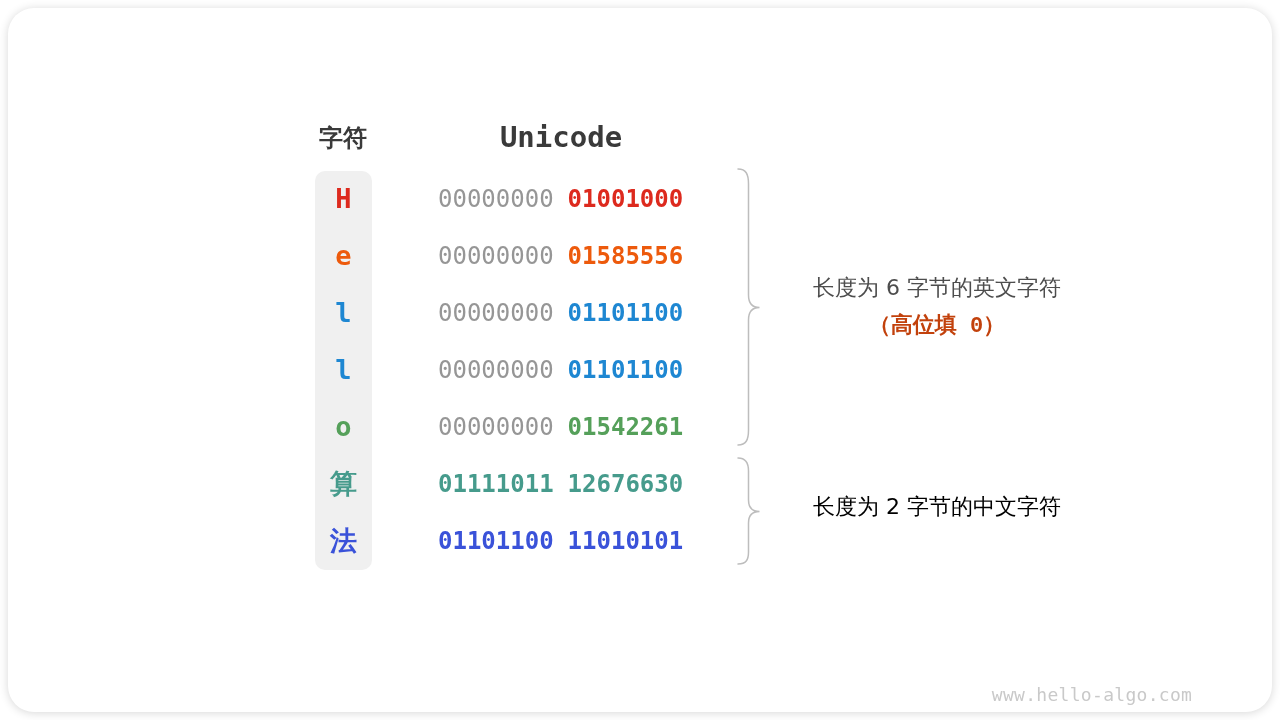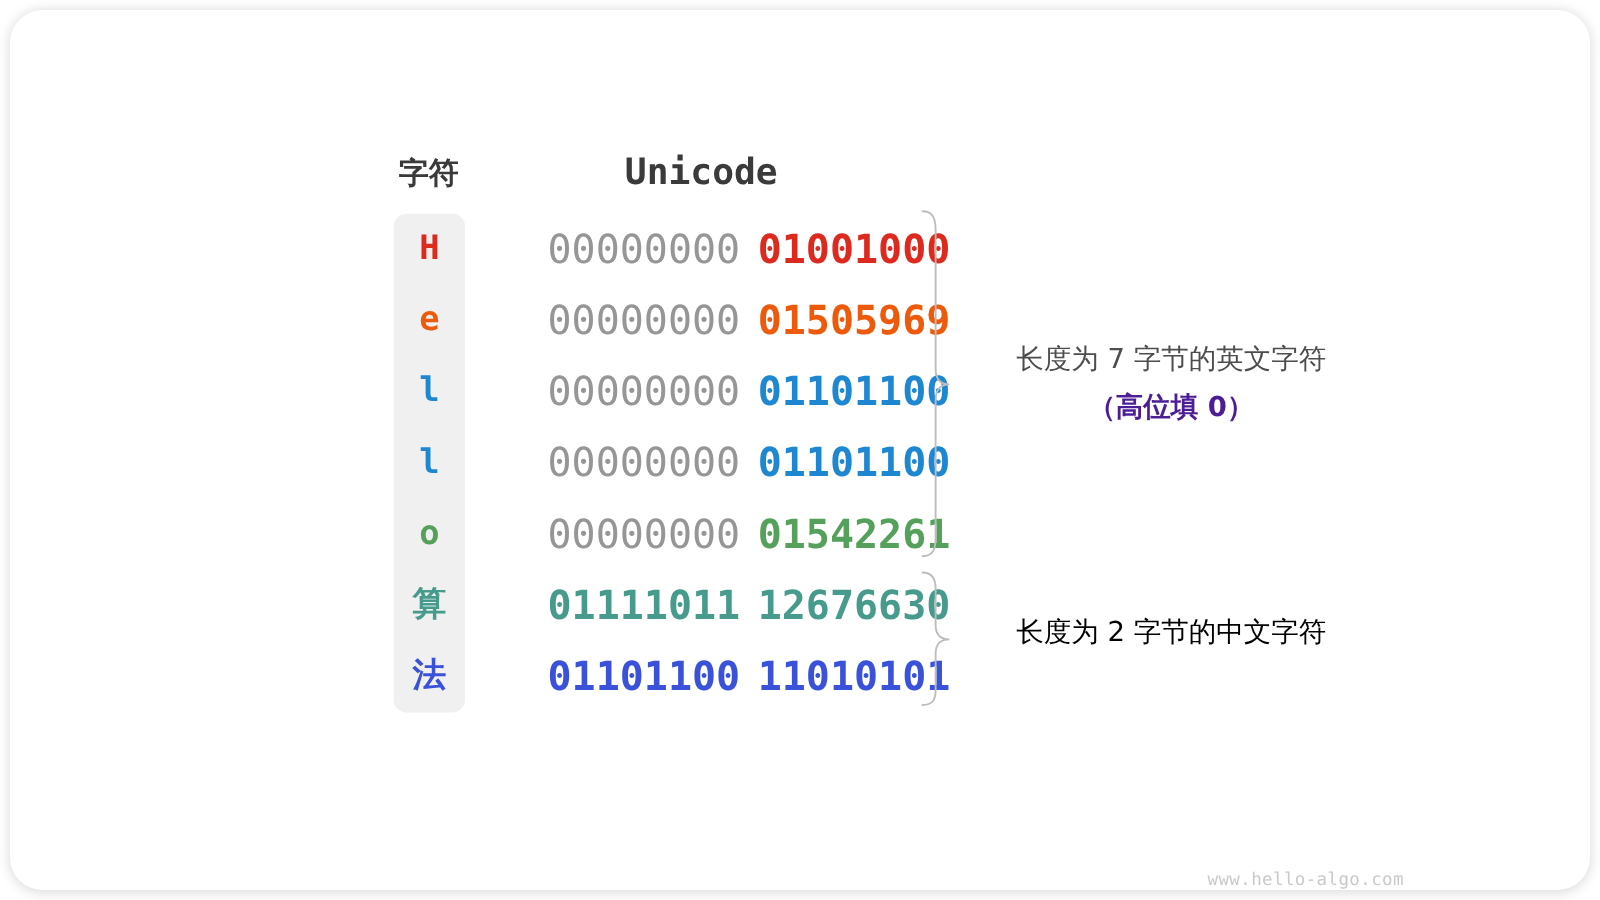--- a/index.html
+++ b/index.html
@@ -29,38 +29,38 @@
   }
 
   .ch {
     left: 307px; width: 57px; height: 44px; line-height: 44px;
     text-align: center; font-weight: bold; font-size: 27px;
     font-family: "DejaVu Sans Mono", "DejaVu Sans", sans-serif;
   }
 
   .bin {
     left: 430px; height: 40px; line-height: 40px;
-    font-family: "DejaVu Sans Mono", monospace; font-size: 32px;
+    font-family: "DejaVu Sans Mono", monospace; font-size: 24px;
     white-space: nowrap;
   }
   .bin .byte1 { font-weight: normal; }
   .bin .byte1.b { font-weight: bold; }
   .bin .byte2 { font-weight: bold; margin-left: 14px; }
 
   .braces-svg { left: 0; top: 0; width: 1280px; height: 720px; pointer-events: none; }
 
   .note { width: 360px; height: 36px; line-height: 36px; text-align: center; font-size: 22px; }
   .note.n1a { left: 749px; top: 262px; color: #4d4d4d; }
-  .note.n1b { left: 749px; top: 301px; color: #4c1d95; font-weight: bold; }
+  .note.n1b { left: 749px; top: 301px; color: #c2410c; font-weight: bold; font-family: Liberation Mono, monospace; }
   .note.n2  { left: 749px; top: 481px; color: #000000; }
 
   .watermark {
-    left: 958px; top: 676px; width: 252px; text-align: left;
-    font-family: "DejaVu Sans Mono", monospace; font-size: 14px;
-    color: #c9c9c9; letter-spacing: 0.3px; margin-top: 12px;
+    left: 958px; top: 676px; width: 252px; text-align: center;
+    font-family: "DejaVu Sans Mono", monospace; font-size: 18px;
+    color: #c9c9c9; letter-spacing: 0.3px;
   }
 </style>
 </head>
 <body>
 
 <div class="card">
 
   <div class="abs col-header char-h">字符</div>
   <div class="abs col-header uni-h">Unicode</div>
 
@@ -71,21 +71,21 @@
   <div class="abs ch" style="top: 283px; color: rgb(30, 135, 210);">l</div>
   <div class="abs ch" style="top: 340px; color: rgb(30, 135, 210);">l</div>
   <div class="abs ch" style="top: 397px; color: rgb(85, 160, 90);">o</div>
   <div class="abs ch" style="top: 454px; color: rgb(70, 155, 140);">算</div>
   <div class="abs ch" style="top: 511px; color: rgb(58, 82, 217);">法</div>
 
   <div class="abs bin" style="top:171px">
     <span class="byte1" style="color: rgb(150, 150, 150);">00000000</span><span class="byte2" style="color: rgb(221, 42, 30);">01001000</span>
   </div>
   <div class="abs bin" style="top:228px">
-    <span class="byte1" style="color: rgb(150, 150, 150);">00000000</span><span class="byte2" style="color: rgb(237, 90, 12);">01505969</span>
+    <span class="byte1" style="color: rgb(150, 150, 150);">00000000</span><span class="byte2" style="color: rgb(237, 90, 12);">01585556</span>
   </div>
   <div class="abs bin" style="top:285px">
     <span class="byte1" style="color: rgb(150, 150, 150);">00000000</span><span class="byte2" style="color: rgb(30, 135, 210);">01101100</span>
   </div>
   <div class="abs bin" style="top:342px">
     <span class="byte1" style="color: rgb(150, 150, 150);">00000000</span><span class="byte2" style="color: rgb(30, 135, 210);">01101100</span>
   </div>
   <div class="abs bin" style="top:399px">
     <span class="byte1" style="color: rgb(150, 150, 150);">00000000</span><span class="byte2" style="color: rgb(85, 160, 90);">01542261</span>
   </div>
@@ -94,19 +94,19 @@
   </div>
   <div class="abs bin" style="top:513px">
     <span class="byte1 b" style="color: rgb(58, 82, 217);">01101100</span><span class="byte2" style="color: rgb(58, 82, 217);">11010101</span>
   </div>
 
   <svg class="abs braces-svg" viewBox="0 0 1280 720" xmlns="http://www.w3.org/2000/svg">
     <path d="M 730 161 C 738 161 740.5 166 740.5 176 L 740.5 287 C 740.5 295 743.5 299.5 751.5 299.5 C 743.5 299.5 740.5 304 740.5 312 L 740.5 422 C 740.5 432 738 437 730 437" fill="none" stroke="#bdbdbd" stroke-width="1.5" stroke-linecap="round"></path>
     <path d="M 730 450 C 738 450 740.5 455 740.5 463 L 740.5 492 C 740.5 499 743.5 503.5 751.5 503.5 C 743.5 503.5 740.5 508 740.5 515 L 740.5 544 C 740.5 552 738 556 730 556" fill="none" stroke="#bdbdbd" stroke-width="1.5" stroke-linecap="round"></path>
   </svg>
 
-  <div class="abs note n1a">长度为 7 字节的英文字符</div>
+  <div class="abs note n1a">长度为 6 字节的英文字符</div>
   <div class="abs note n1b">（高位填 0）</div>
   <div class="abs note n2">长度为 2 字节的中文字符</div>
 
   <div class="abs watermark">www.hello-algo.com</div>
 
 </div>
 
 </body></html>

